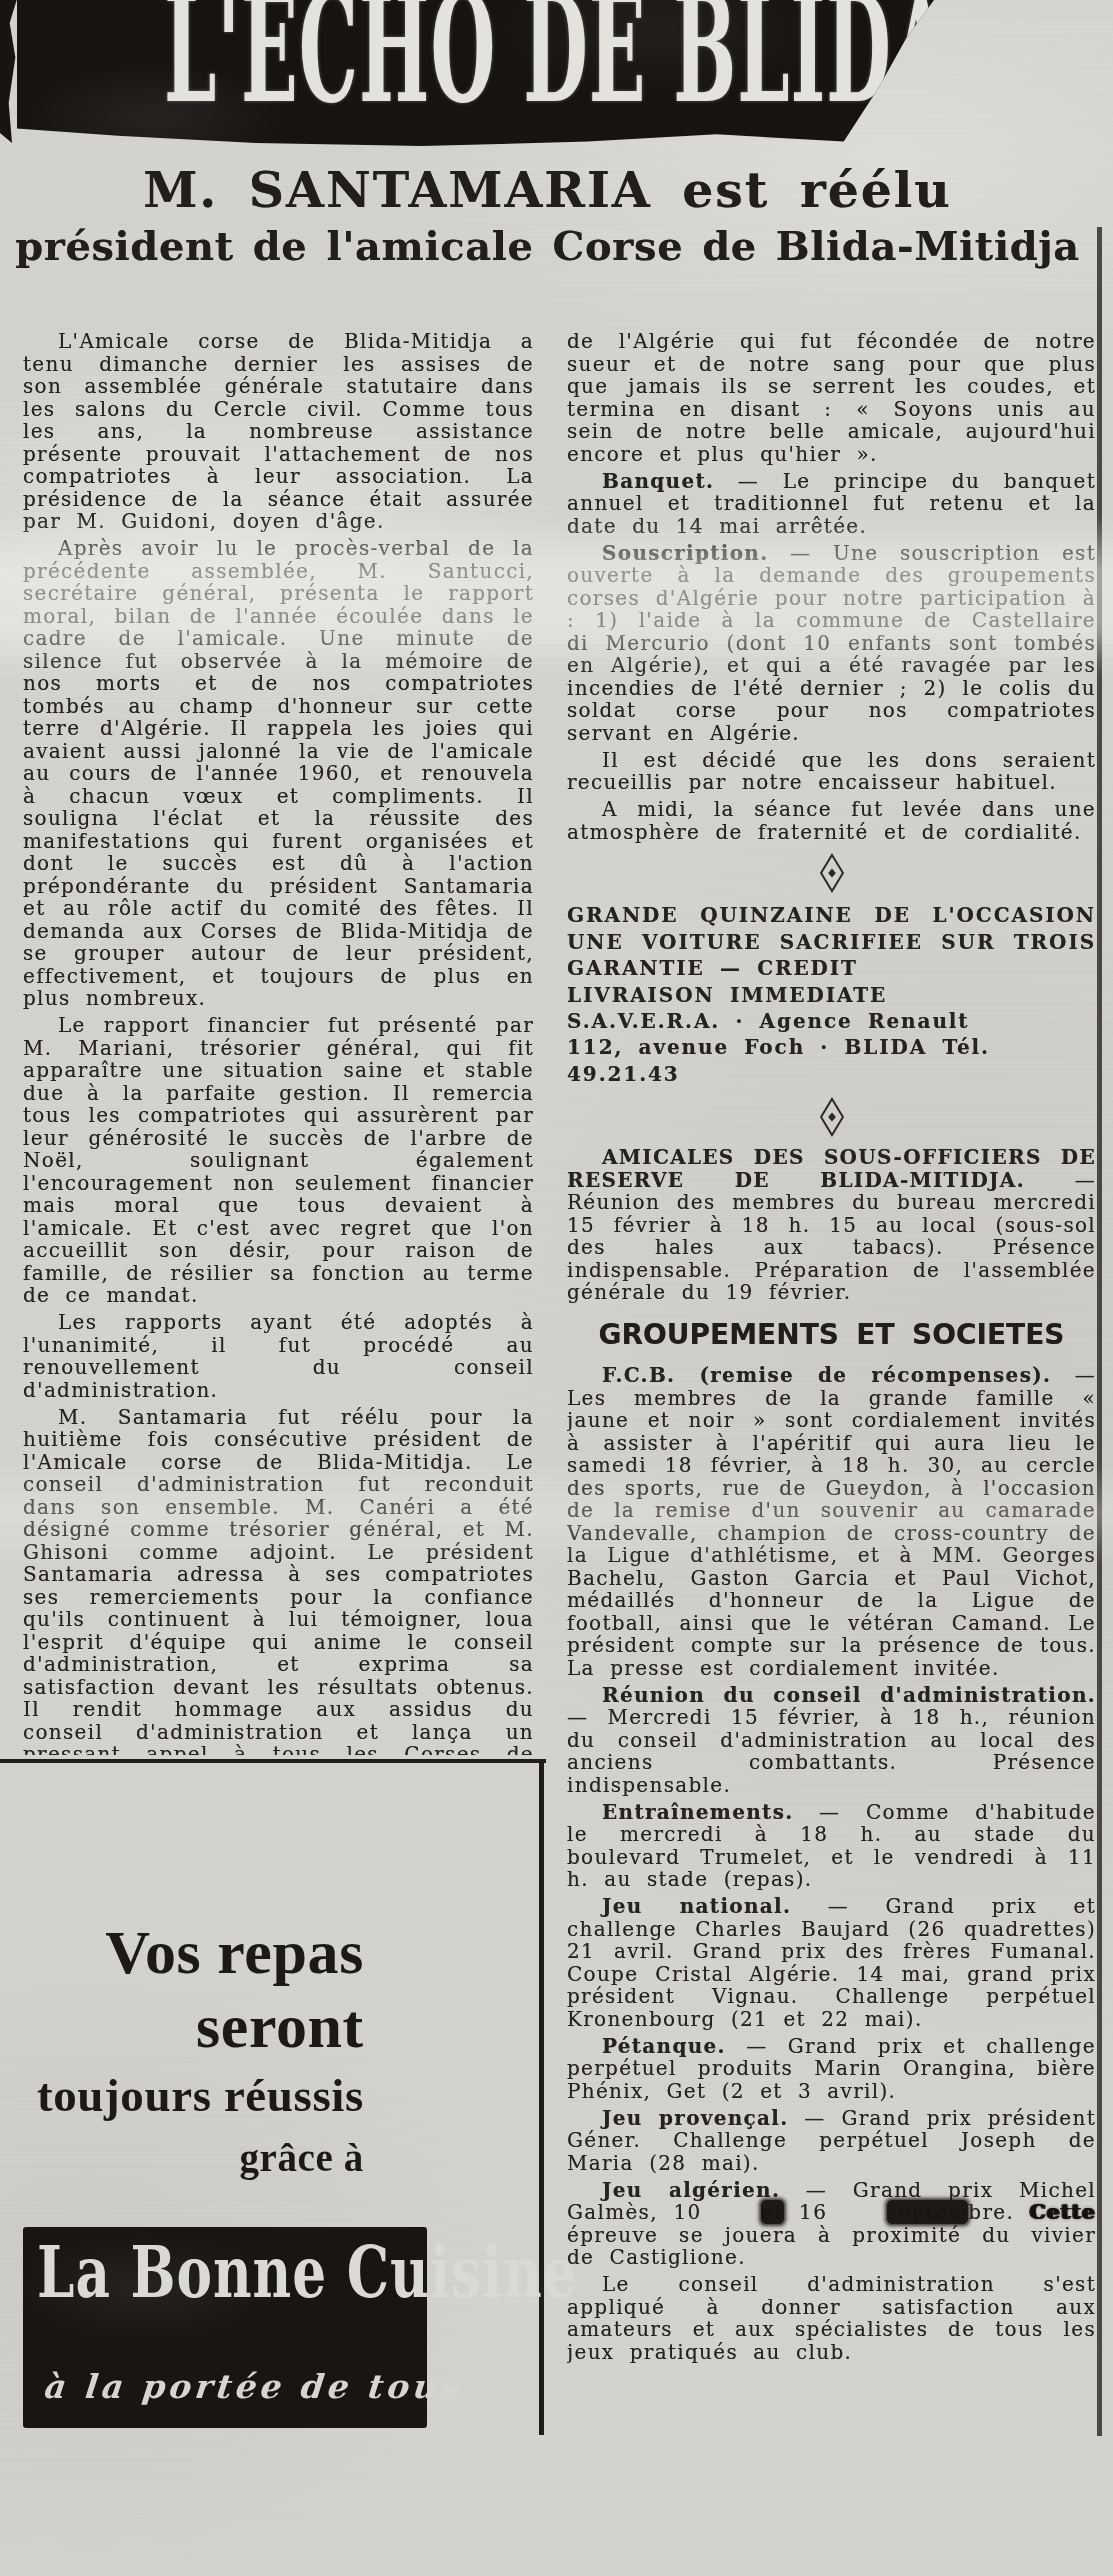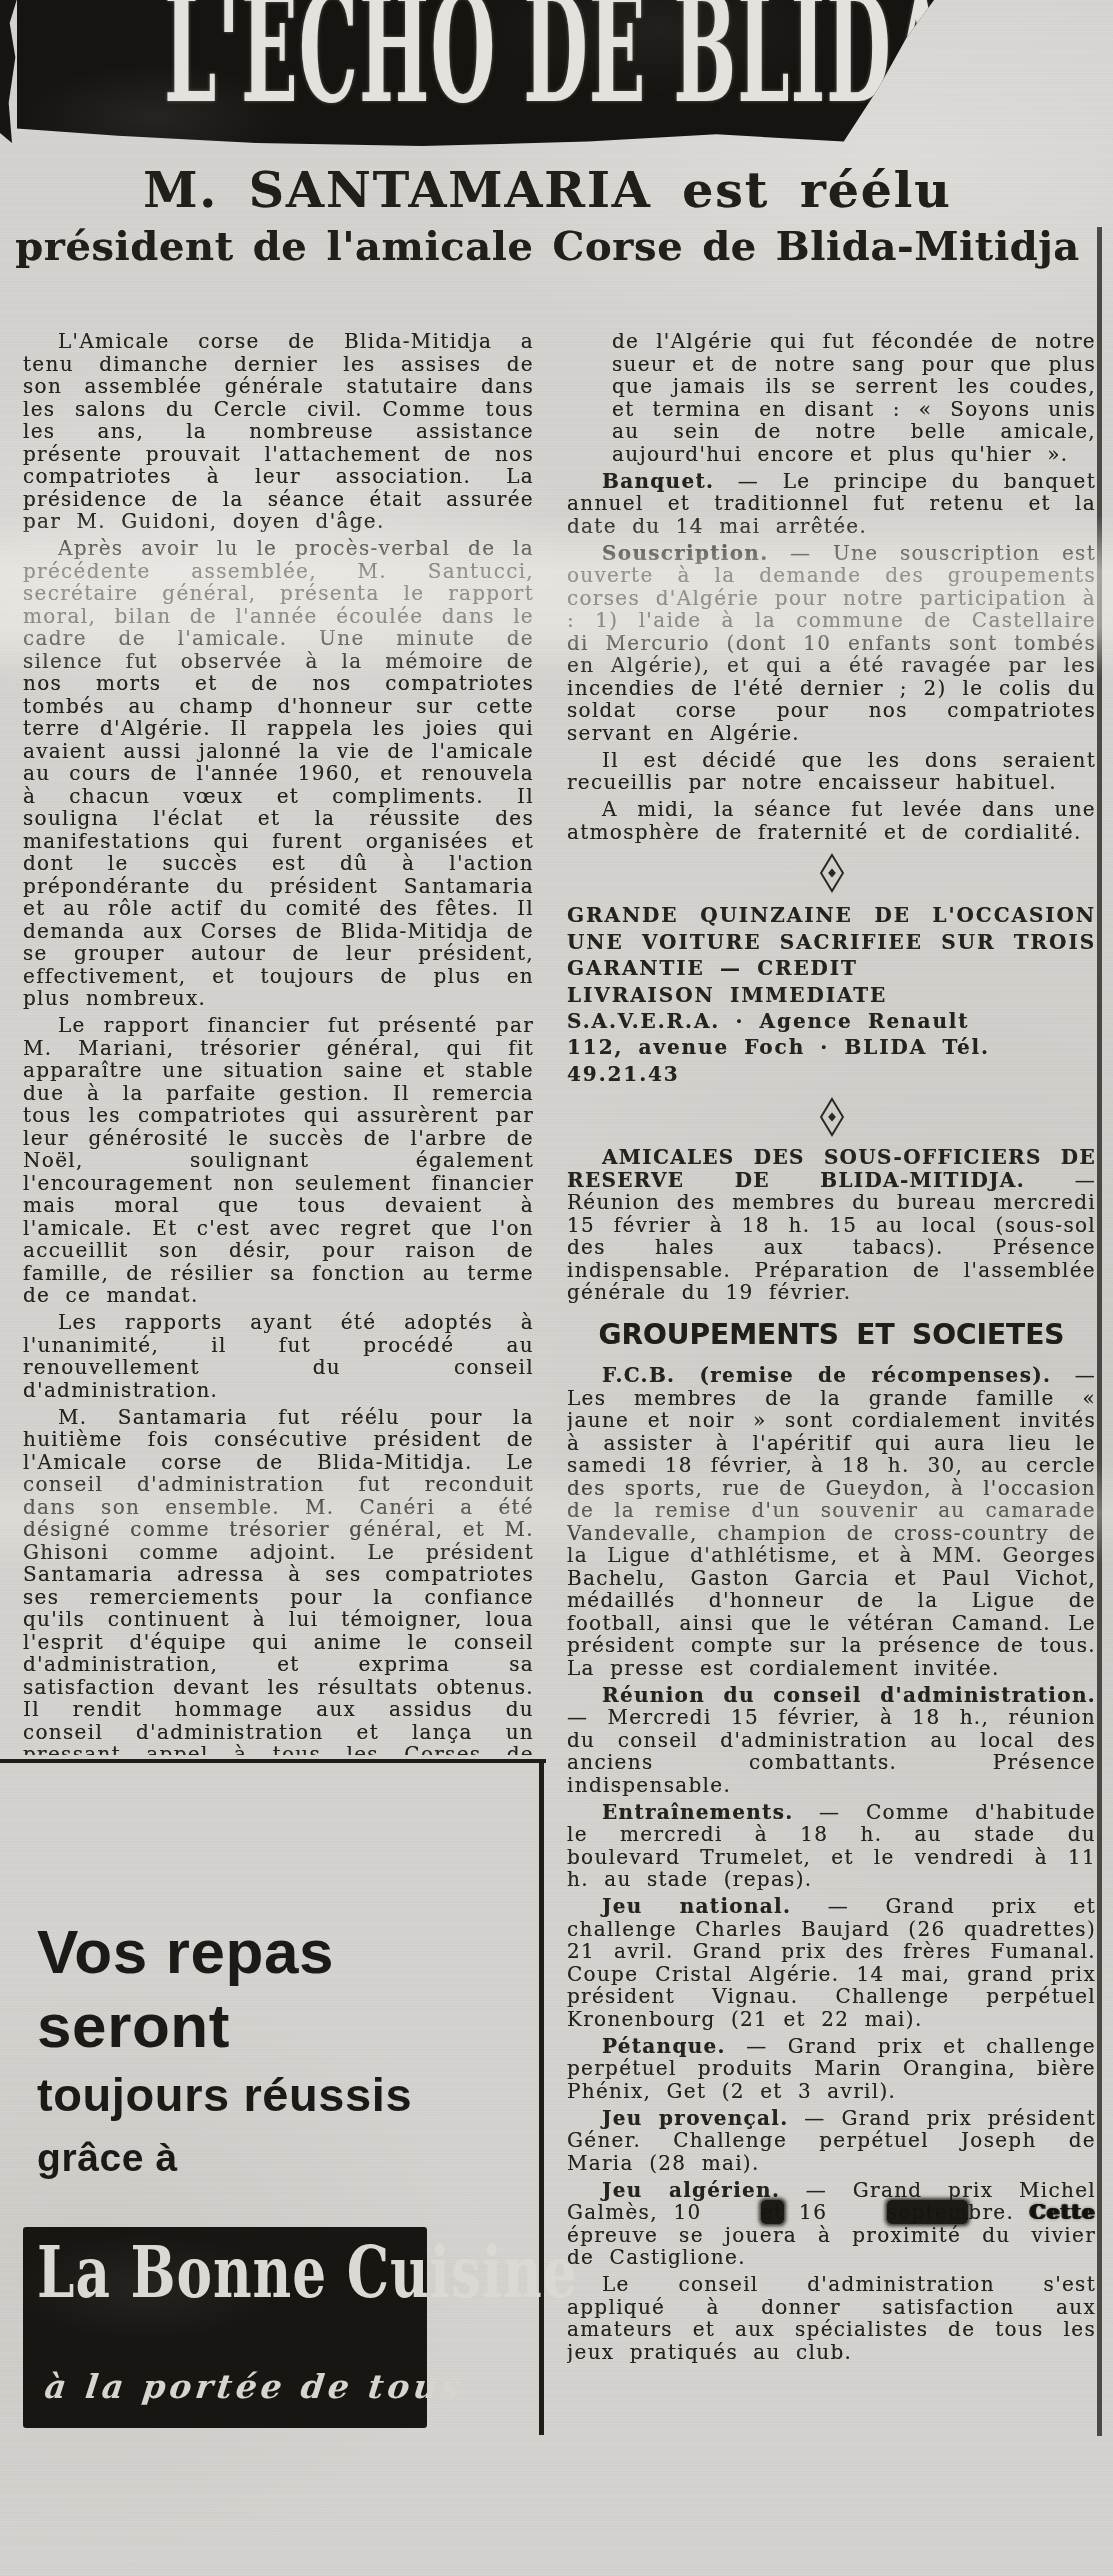--- a/index.html
+++ b/index.html
@@ -33,21 +33,21 @@
     text-shadow:0 0 0.6px rgba(34,31,27,.6);}
   .headline .h2{font-size:40px;line-height:1;margin-top:11px;letter-spacing:0.6px;word-spacing:4.5px;
     text-shadow:0 0 0.6px rgba(34,31,27,.6);}
   
   .col{position:absolute;top:330px;text-align:justify;font-size:20px;line-height:22.5px;
     letter-spacing:1.3px;word-spacing:7.7px;overflow:hidden;
     text-shadow:0 0 0.6px rgba(37,34,30,.55);}
   .col-left{left:23px;width:511px;height:1425px;}
   .col-right{left:567px;width:529px;height:2112px;}
   .col p{margin:0 0 4.5px 0;text-indent:35px;}
-  .col p.noindent{text-indent:0;margin-left:45px;}
+  .col p.noindent{text-indent:0;}
   .col p.cont{text-align-last:justify;}
   .lead{font-weight:bold;}
   
   .orn{display:flex;justify-content:center;margin:10.3px 0 9px 0;}
   
   .savera{font-weight:bold;margin:0 0 6.4px 0;}
   .savera div{line-height:26.4px;}
   .savera .spread{text-align:justify;text-align-last:justify;letter-spacing:1.9px;}
   .savera .centered{text-align:left;letter-spacing:1.9px;word-spacing:6.4px;}
   .section-heading{font-family:"DejaVu Sans","Liberation Sans",sans-serif;font-weight:bold;
@@ -56,22 +56,22 @@
   
   .smudge{color:#17140f;background:#1d1a15;border-radius:4.5px;
     box-shadow:0 0 3.9px 1.9px rgba(28,24,19,.85);margin-left:44px;}
   .smudge2{font-weight:bold;color:#14110d;
     text-shadow:1.3px 0 0 rgba(23,19,15,.9),-1.3px 0 0 rgba(23,19,15,.9),0 0 3.2px rgba(23,19,15,.7);}
   
   .hrule{position:absolute;left:0;top:1759px;width:546px;height:3.9px;background:#201d19;}
   .vrule-mid{position:absolute;left:539px;top:1763px;width:4.5px;height:672px;background:#201d19;}
   .vrule-right{position:absolute;left:1097px;top:227px;width:4.5px;height:2209px;background:#2c2926;opacity:.82;}
   
-  .repas{position:absolute;left:37px;top:1914px;font-family:Liberation Sans, sans-serif;
-    font-weight:bold;color:#1c1916;letter-spacing:0.6px;}
+  .repas{position:absolute;left:37px;top:1914px;font-family:Liberation Serif, serif;
+    font-weight:bold;color:#1c1916;letter-spacing:0.6px;text-align:right;}
   .repas .l1{font-size:62px;line-height:76px;}
   .repas .l2{font-size:62px;line-height:72px;}
   .repas .l3{font-size:47px;line-height:66px;}
   .repas .l4{font-size:39px;line-height:59px;}
   .bc-box{position:absolute;left:23px;top:2227px;width:404px;height:201px;background:#181512;
     border-radius:3.2px;
     background-image:radial-gradient(ellipse 193px 77px at 30% 30%, rgba(255,255,255,.06), transparent 70%);}
   .bc-title{position:absolute;left:14px;top:10.3px;font-weight:bold;font-size:71px;line-height:1;
     color:#dbd9d4;white-space:nowrap;letter-spacing:1.3px;transform:scaleX(.75);transform-origin:left top;}
   .bc-tag{position:absolute;left:22px;top:143px;font-style:italic;font-weight:bold;font-size:33px;

